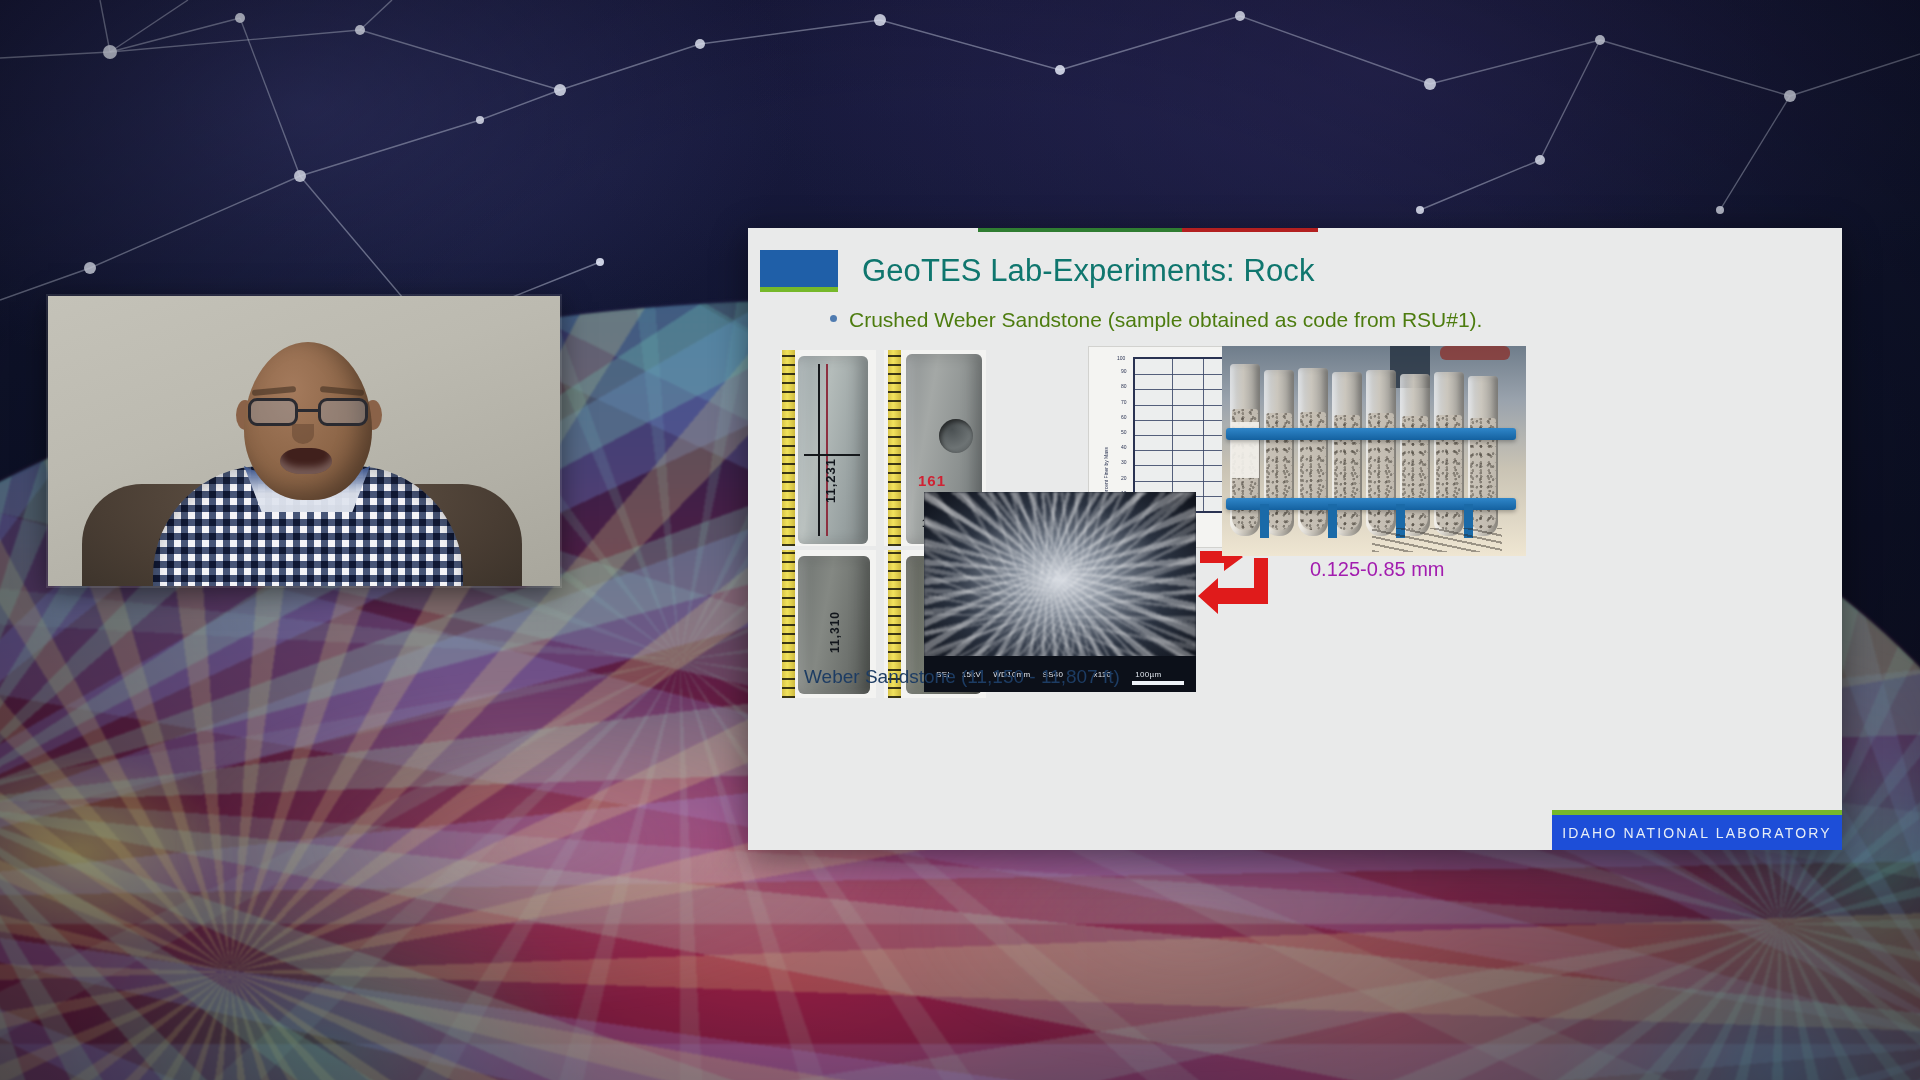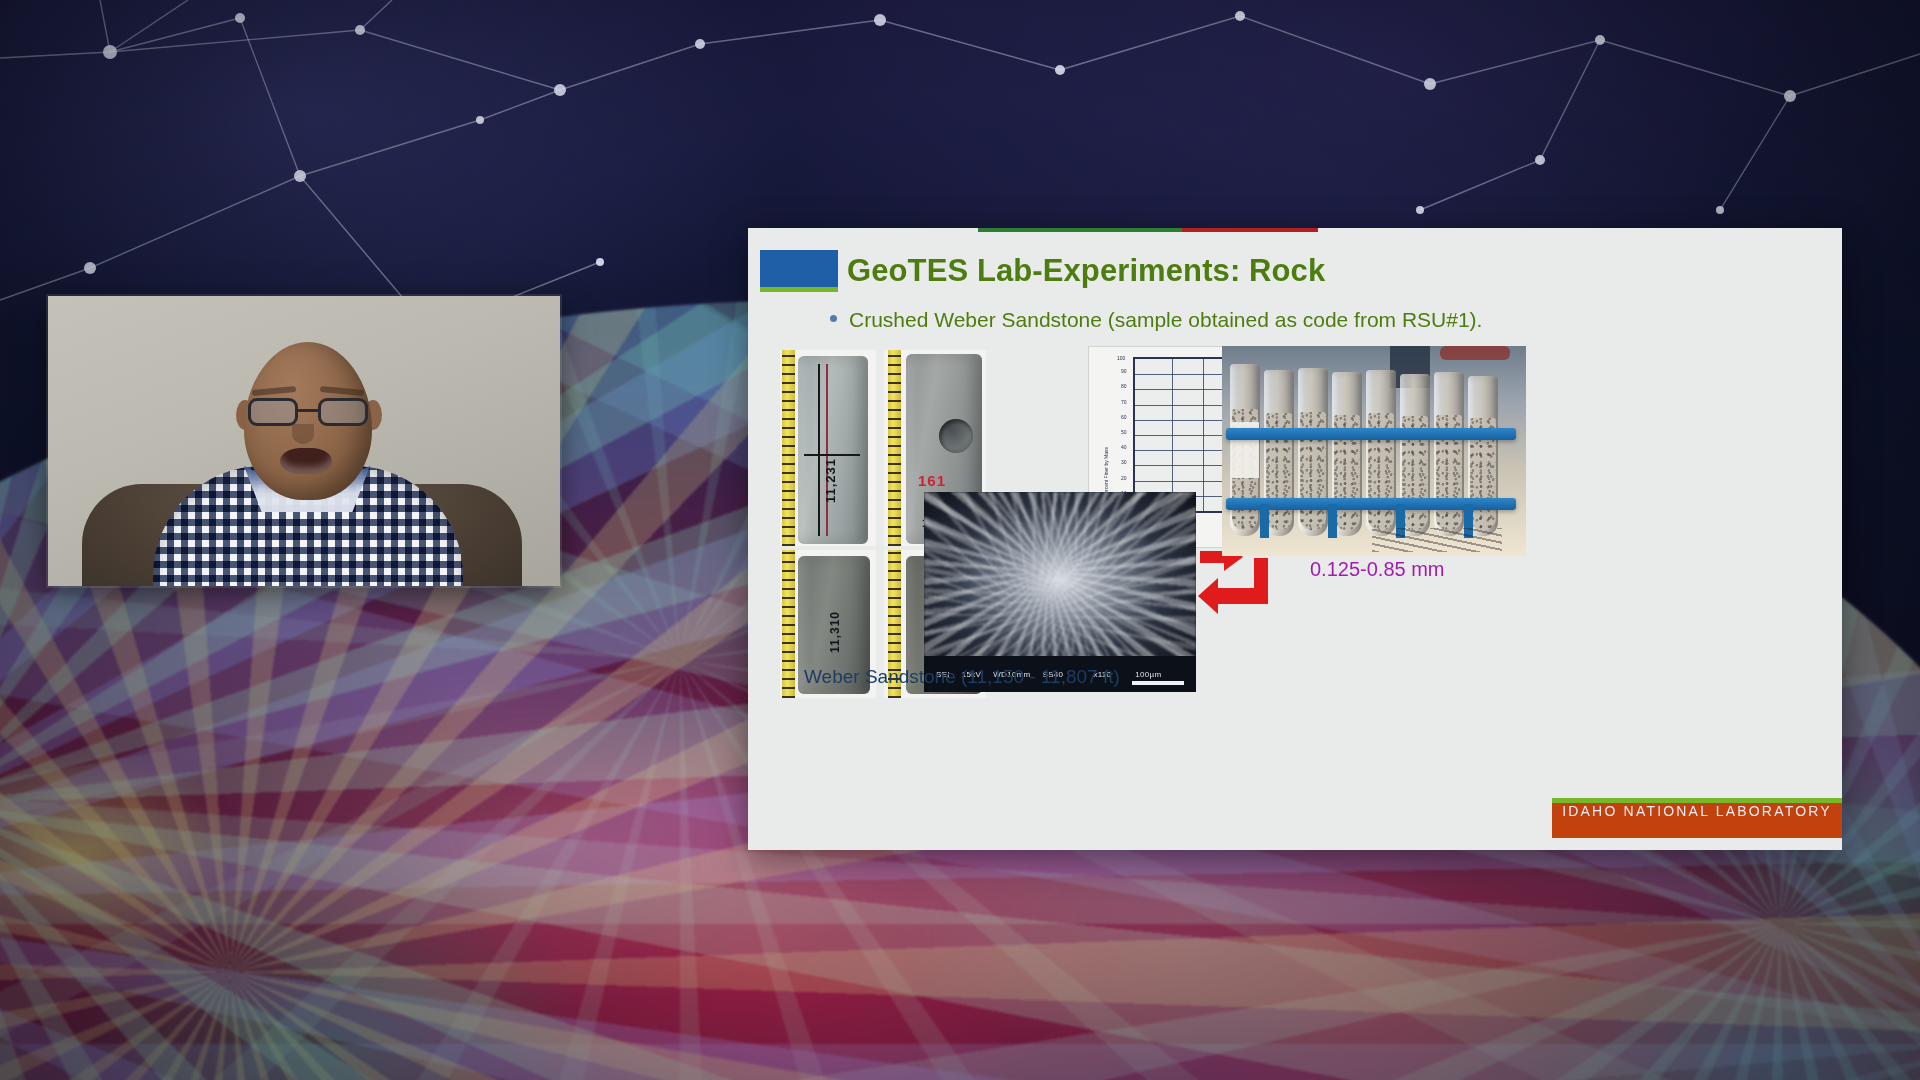--- a/index.html
+++ b/index.html
@@ -132,21 +132,21 @@
     position:absolute; left:748px; top:228px; width:1094px; height:622px;
     background:#e9eaea; box-shadow:0 8px 34px rgba(0,0,0,.45);
     overflow:hidden;
   }
   .slide-topstripe { position:absolute; left:230px; top:0; width:340px; height:4px;
                      background:linear-gradient(90deg,#2f7d32 0%,#2f7d32 60%,#b32020 60%,#b32020 100%); }
 
   .title-row { position:absolute; left:12px; top:22px; display:flex; align-items:center; }
   .title-badge { width:78px; height:42px; background:#1f5fa8; border-bottom:5px solid #76b82a; }
   .slide-title {
-    margin-left:9px; font-size:31px; font-weight:bold; color:#4d7c0f; letter-spacing:.1px;
+    margin-left:24px; font-size:31px; font-weight:normal; color:#0f766e; letter-spacing:.1px;
     white-space:nowrap;
   }
   .bullet-row { position:absolute; left:82px; top:80px; display:flex; align-items:baseline; }
   .bullet-dot { width:7px; height:7px; border-radius:50%; background:#4f7bb0; margin-right:12px;
                 position:relative; top:-5px; }
   .bullet-text { font-size:21px; color:#4d7c0f; white-space:nowrap; }
 
   
   .core-wrap { position:absolute; background:#f3f3f1; overflow:hidden; }
   .tape { position:absolute; top:0; bottom:0; width:13px;
@@ -199,23 +199,23 @@
       repeating-conic-gradient(from 80deg at 40% 62%, rgba(255,255,255,.26) 0 2deg, transparent 2deg 10deg);
     filter:blur(1px); }
   .sem-bar { position:absolute; left:0; right:0; bottom:0; height:36px; background:#0c1019;
              display:flex; align-items:center; color:#dfe4ec; font-size:8px; letter-spacing:.3px; }
   .sem-bar span { margin-left:12px; white-space:nowrap; }
   .sem-scale { position:absolute; right:12px; width:52px; height:4px; background:#eef2f8; }
 
   .size-label { position:absolute; font-size:20px; color:#a21caf; }
   .caption { position:absolute; font-size:19px; color:#1d3c63; }
 
-  .inl-bar { position:absolute; right:0; bottom:12px; width:290px; height:40px;
-             background:#c2410c; border-top:5px solid #76b82a;
-             display:flex; align-items:flex-start; justify-content:center; }
+  .inl-bar { position:absolute; right:0; bottom:0; width:290px; height:40px;
+             background:#1d4ed8; border-top:5px solid #76b82a;
+             display:flex; align-items:center; justify-content:center; }
   .inl-text { color:#e8eef6; font-size:14px; letter-spacing:2.2px; }
 </style>
 </head>
 <body>
 
 <div id="bg">
   <div class="bg-sky"></div>
   <div class="bg-globe"></div>
   <div class="bg-speckle"></div>
   <div class="bg-haze"></div>

